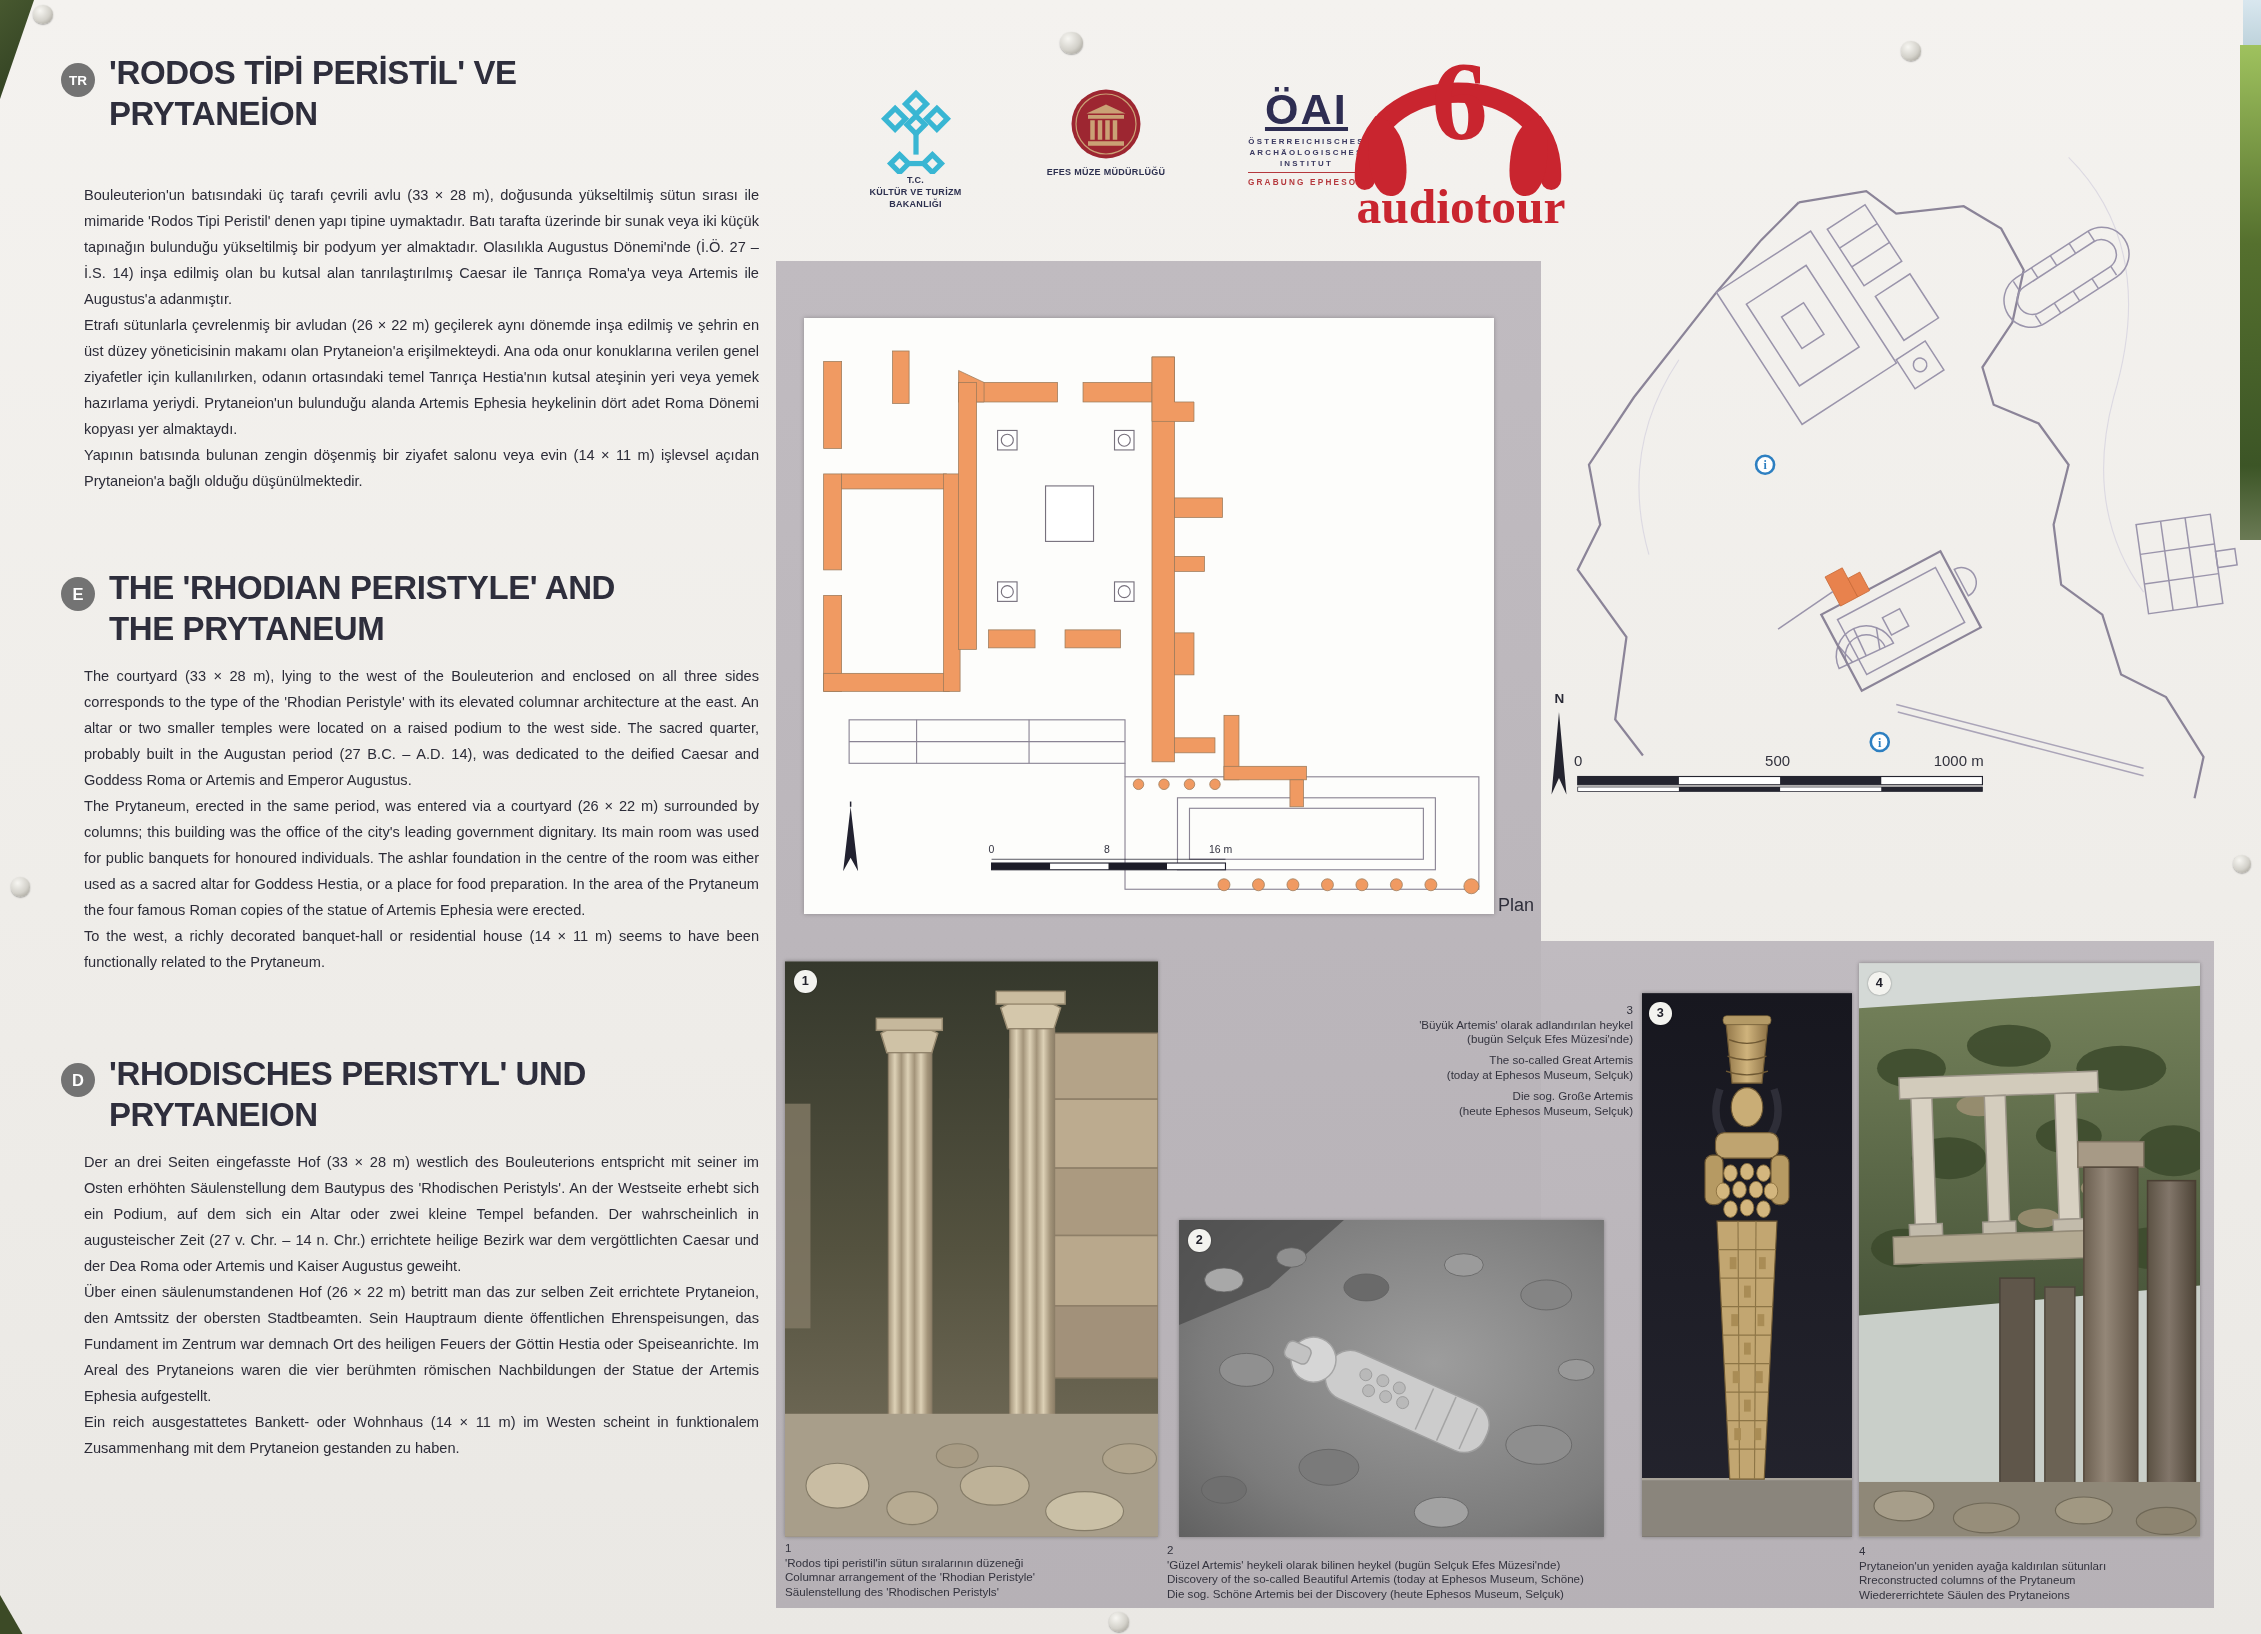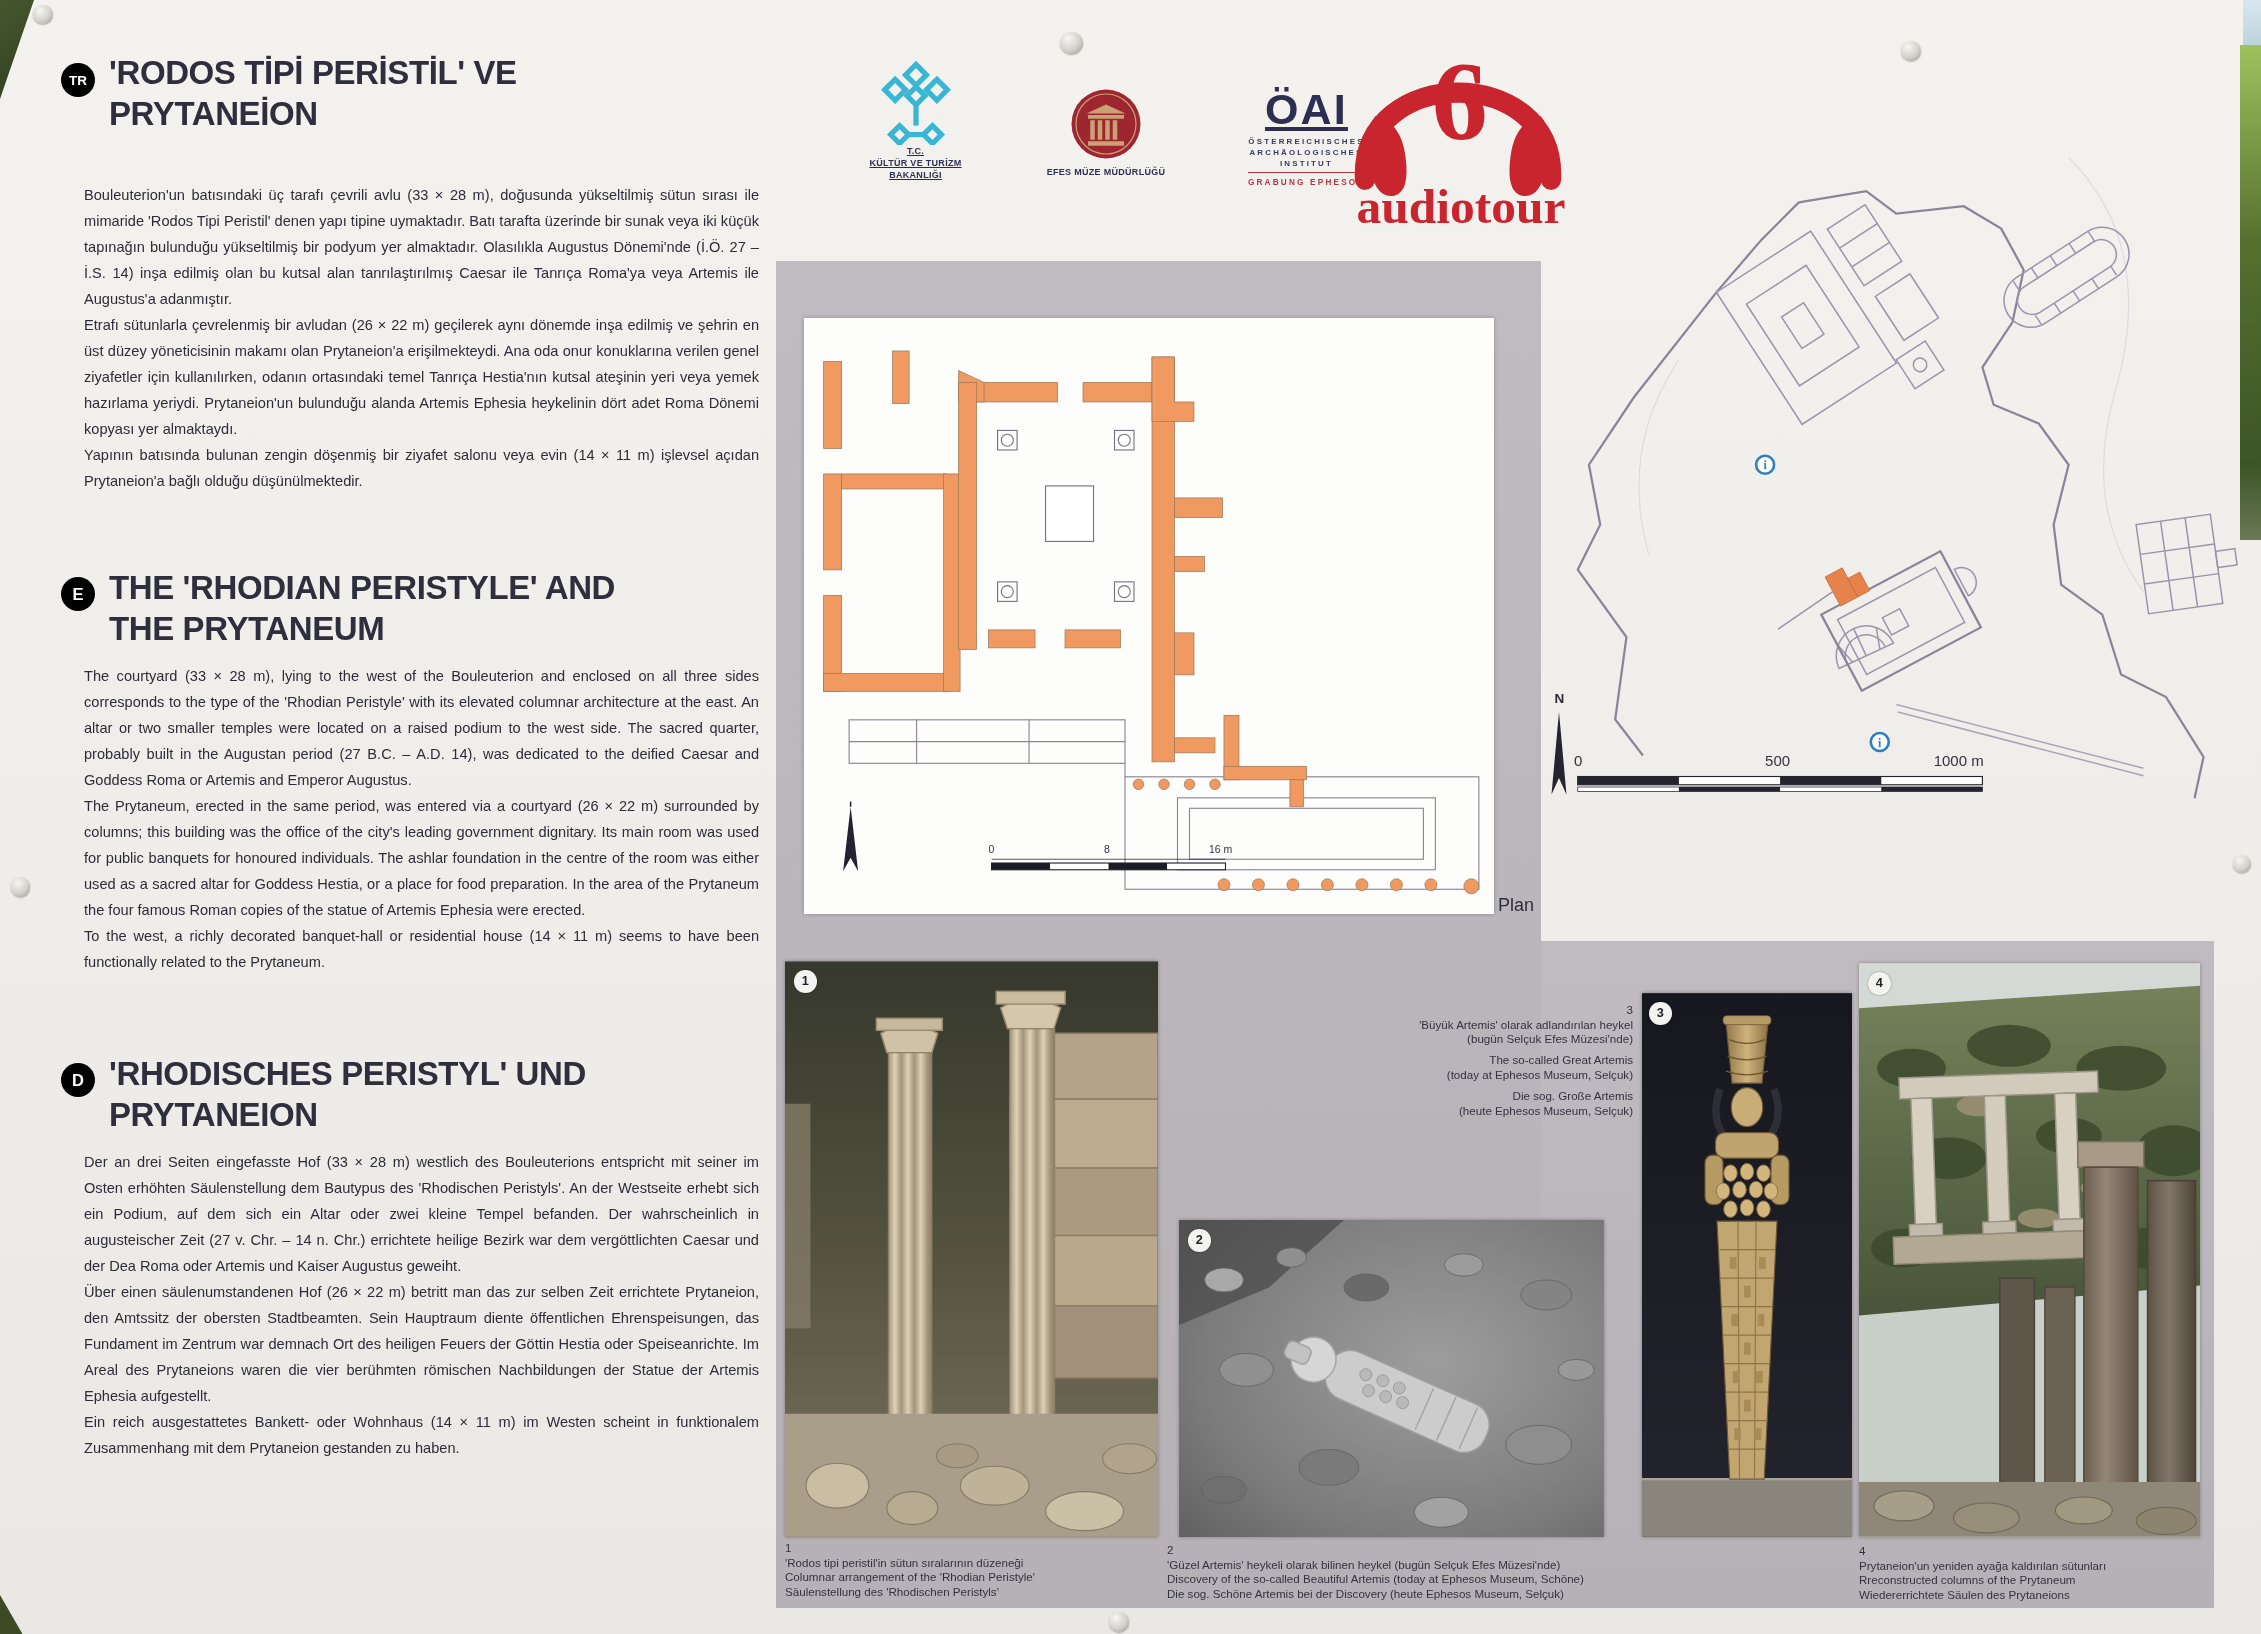--- a/index.html
+++ b/index.html
@@ -5,21 +5,21 @@
   html,body{margin:0;padding:0;}
   body{
     width:2261px;height:1634px;position:relative;overflow:hidden;
     background:linear-gradient(180deg,#f4f2ef 0%,#efede9 55%,#eae8e4 100%);
     font-family:"Liberation Sans",sans-serif;color:#2d2d3a;
   }
   .abs{position:absolute;}
   
   .lang-badge{
     position:absolute;width:34px;height:34px;border-radius:50%;
-    background:#000000;color:#fff;display:flex;align-items:center;justify-content:center;
+    background:#737373;color:#fff;display:flex;align-items:center;justify-content:center;
     font-weight:bold;
   }
   .sec-title{
     position:absolute;left:109px;width:660px;
     font-size:33px;line-height:41px;font-weight:bold;color:#2e2e3c;letter-spacing:-0.4px;
   }
   .sec-title span{display:block;}
   .sec-body{
     position:absolute;left:84px;width:675px;
     font-size:14.6px;line-height:26px;text-align:justify;color:#2c2c38;
@@ -69,21 +69,21 @@
 <div class="abs veg-r"></div>
 <div class="abs veg-bl"></div>
 
 <div class="bolt" style="left:33px;top:4.5px;width:19.5px;height:19.5px;"></div>
 <div class="bolt" style="left:1060px;top:31.5px;width:22.5px;height:22.5px;"></div>
 <div class="bolt" style="left:1901px;top:41px;width:19.5px;height:19.5px;"></div>
 <div class="bolt" style="left:10.5px;top:877px;width:19.5px;height:19.5px;"></div>
 <div class="bolt" style="left:2233px;top:855px;width:18px;height:18px;"></div>
 <div class="bolt" style="left:1109px;top:1612px;width:19.5px;height:19.5px;"></div>
 
-<div class="logo-block" style="left:846px;top:54px;width:139px;text-decoration:underline;">
+<div class="logo-block" style="left:846px;top:83px;width:139px;">
   <svg width="78" height="91" viewBox="0 0 104 122" style="margin:0 auto;display:block;">
     <g fill="none" stroke="#39b6d3" stroke-width="7" stroke-linejoin="miter">
       <path d="M52 14 L66 28 L52 42 L38 28 Z"></path>
       <path d="M24 34 L38 48 L24 62 L10 48 Z"></path>
       <path d="M80 34 L94 48 L80 62 L66 48 Z"></path>
       <path d="M52 44 L64 56 L52 68 L40 56 Z"></path>
       <path d="M52 68 L52 96"></path>
       <path d="M30 96 L42 108 L30 120 L18 108 Z"></path>
       <path d="M74 96 L86 108 L74 120 L62 108 Z"></path>
       <path d="M42 108 L62 108"></path>

